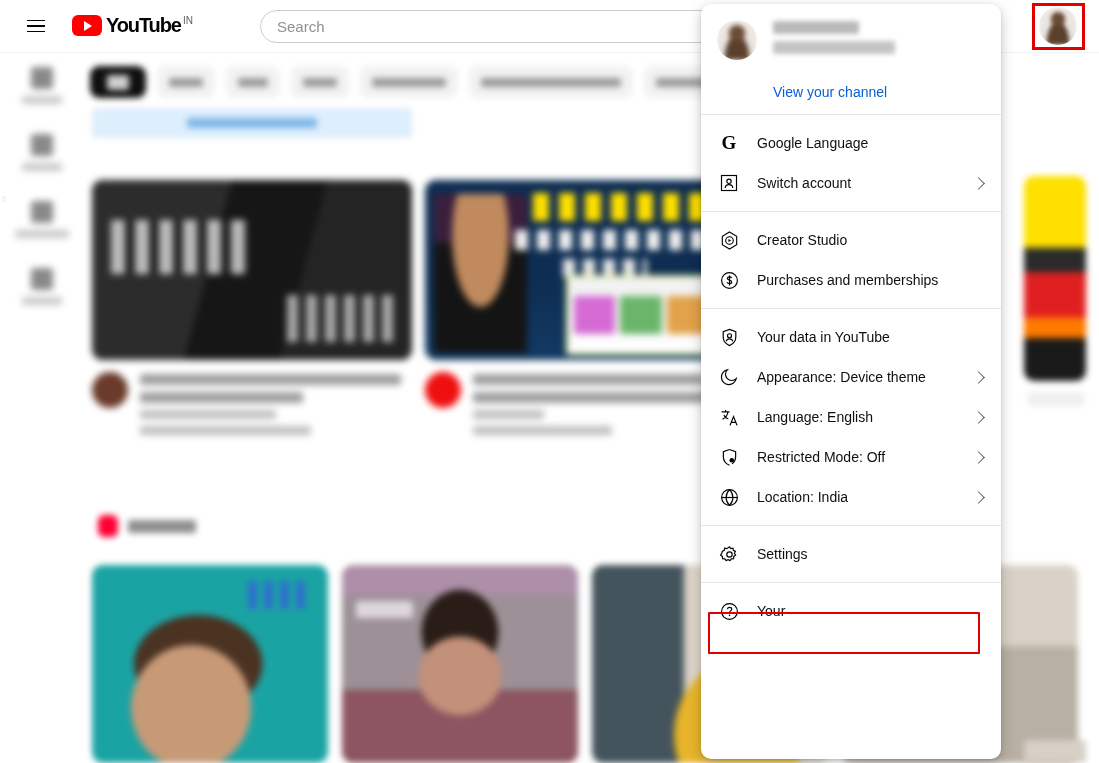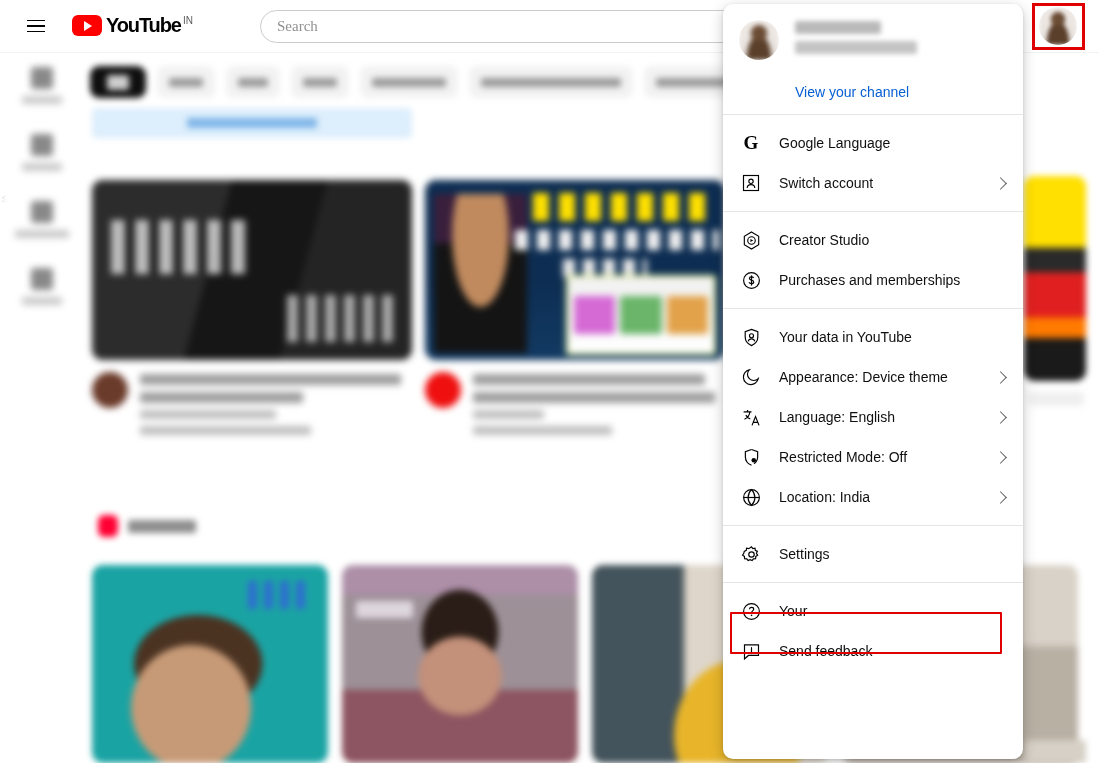--- a/index.html
+++ b/index.html
@@ -48,21 +48,21 @@
 
   .search-wrap {
     position: absolute; left: 260px; top: 10px;
     width: 540px; height: 33px;
     border: 1px solid #ccc; border-radius: 18px 0 0 18px;
     background: #fff; display: flex; align-items: center;
   }
   .search-input {
     border: none; outline: none; background: transparent;
     font-size: 15px; color: #737373; width: 100%;
-    padding: 0 6px 0 16px; font-family: Liberation Serif, serif;
+    padding: 0 6px 0 16px; font-family: Liberation Sans, sans-serif;
   }
   .search-input::placeholder { color: #909090; }
 
   .avatar-topbar {
     position: absolute; right: 22px; top: 7px;
     width: 38px; height: 38px; border-radius: 50%;
     overflow: hidden; cursor: pointer;
   }
   .avatar-img {
     width: 100%; height: 100%;
@@ -212,21 +212,21 @@
     position: absolute; left: 1028px; top: 392px; width: 56px; height: 14px;
     background: #efefef; border-radius: 3px; filter: blur(3px); z-index: 1;
   }
   .right-strip2 {
     position: absolute; left: 1024px; top: 740px; width: 62px; height: 23px;
     background: #d6d0c6; border-radius: 4px; filter: blur(3px); z-index: 1;
   }
 
   
   .menu {
-    position: absolute; left: 723px; top: 4px; width: 300px; height: 755px;
+    position: absolute; left: 701px; top: 4px; width: 300px; height: 755px;
     background: #ffffff; border-radius: 10px;
     box-shadow: 0 4px 14px rgba(0,0,0,.22), 0 1px 3px rgba(0,0,0,.12);
     z-index: 20; overflow: hidden;
   }
   .menu-header { display: flex; padding: 16px 16px 10px 16px; }
   .menu-avatar {
     width: 40px; height: 40px; border-radius: 50%; flex: 0 0 40px; overflow: hidden;
   }
   .menu-avatar .ai {
     width:100%; height:100%;
@@ -535,27 +535,17 @@
       <div class="mitem">
         <span class="ic">
           <svg width="21" height="21" viewBox="0 0 24 24" fill="none" stroke="#030303" stroke-width="1.35">
             <circle cx="12" cy="12" r="9"></circle>
             <path d="M9.6 9.4c.2-1.3 1.2-2.1 2.5-2.1 1.4 0 2.4.9 2.4 2.1 0 1.9-2.4 1.9-2.4 3.8"></path>
             <circle cx="12.05" cy="16.4" r=".95" fill="#030303" stroke="none"></circle>
           </svg>
         </span>
         <span class="lbl">Your</span>
       </div>
-      <div class="mitem">
-        <span class="ic">
-          <svg width="21" height="21" viewBox="0 0 24 24" fill="none" stroke="#030303" stroke-width="1.35">
-            <path d="M4 4.5h16v12H8.5L4 20.5z"></path>
-            <path d="M12 7.6v5" stroke-linecap="round"></path>
-            <circle cx="12" cy="14.4" r=".85" fill="#030303" stroke="none"></circle>
-          </svg>
-        </span>
-        <span class="lbl">Send feedback</span>
-      </div>
     </div>
 
   </div>
 
 </div>
 
 </body></html>

